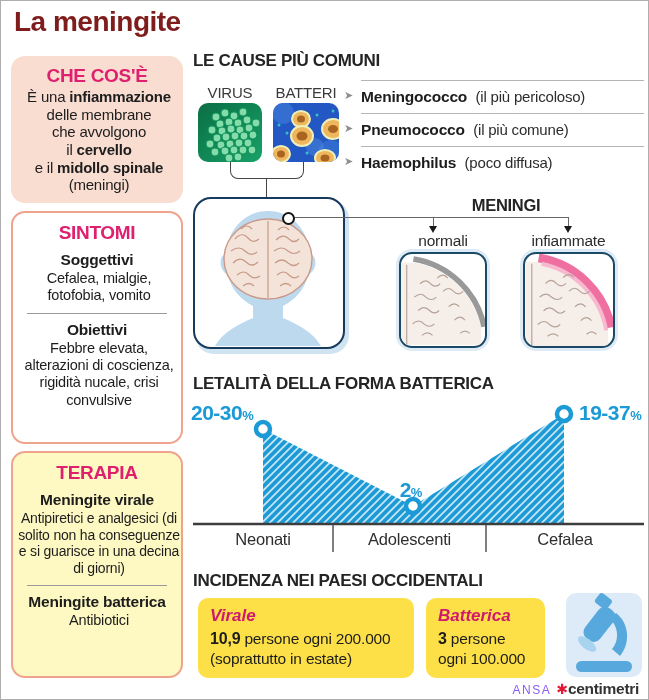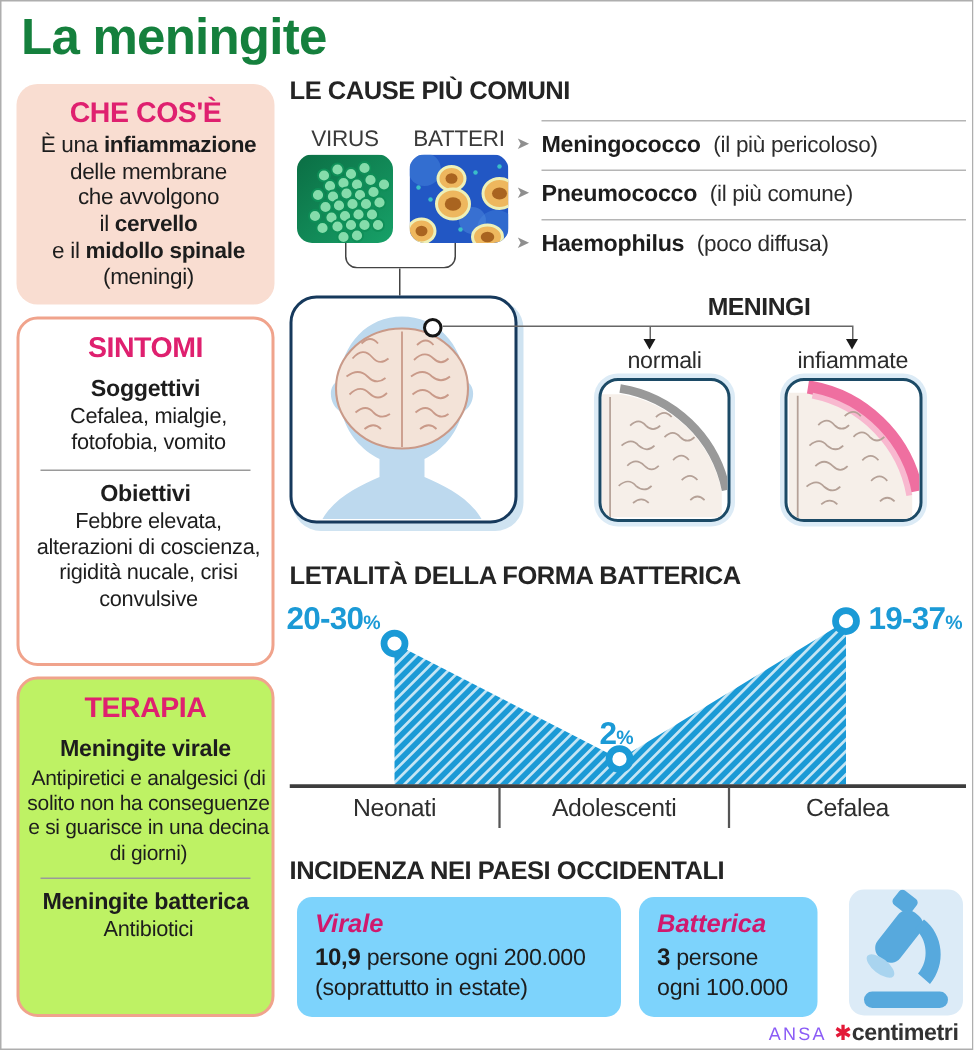--- a/index.html
+++ b/index.html
@@ -2,32 +2,32 @@
 <html><head>
 <meta charset="utf-8">
 <style>
   * { margin:0; padding:0; box-sizing:border-box; }
   body { font-family:"Liberation Sans","DejaVu Sans",sans-serif; background:#fff; }
   #canvas{ position:relative; width:649px; height:700px; background:#fff;
            border:1.5px solid #aeaeae; overflow:hidden; }
   .abs{ position:absolute; }
 
   
-  .page-title{ left:13px; top:5px; font-size:34px; font-weight:bold; letter-spacing:-.5px; color:#15803d; }
+  .page-title{ left:13px; top:5px; font-size:28px; font-weight:bold; letter-spacing:-.5px; color:#7f1d1d; }
 
   
   .side-box{ left:10px; width:172px; border-radius:14px; text-align:center; color:#1d1d1d; }
   .side-box .bx-head{ font-size:19px; font-weight:bold; color:#df206f; letter-spacing:-.3px; padding-top:9px; }
   .side-box .sub{ font-size:15.5px; font-weight:bold; margin-top:7px; letter-spacing:-.2px;}
   .side-box .body{ font-size:14.5px; line-height:1.18; letter-spacing:-.2px; padding:1px 1px 0 5px; }
   .divider{ height:1px; background:#9a9a9a; margin:9px 14px 2px 14px; }
   #what-box{ top:55px; height:147px; background:#f9ddd1; }
   #what-box .body{ font-size:15px; }
   #sintomi-box{ top:210px; height:233px; background:#fff; border:2px solid #f0a38c; }
-  #terapia-box{ top:450px; height:227px; background:#bef264; border:2px solid #f0a38c; }
+  #terapia-box{ top:450px; height:227px; background:#fef9c3; border:2px solid #f0a38c; }
 
   
   .sec-head{ font-size:17px; font-weight:bold; color:#242424; letter-spacing:-.3px; }
 
   
   .micro-label{ font-size:15px; color:#3a3a3a; text-align:center; letter-spacing:-.2px;}
   .micro-img{ border-radius:10px; overflow:hidden; }
   .bracket{ border-left:1.5px solid #444; border-right:1.5px solid #444; border-bottom:1.5px solid #444;
             border-bottom-left-radius:8px; border-bottom-right-radius:8px; }
   .stem{ border-left:1.5px solid #444; }
@@ -50,21 +50,21 @@
   .meningi-box{ top:251px; height:96px; background:#fff; border:2px solid #1c4a66; border-radius:13px;
                 box-shadow:0 0 0 3px #dcebf6; overflow:hidden; }
 
   
   .pt-label{ color:#1b9ad6; font-weight:bold; white-space:nowrap; }
   .pt-label .val{ font-size:21px; letter-spacing:-.5px; }
   .pt-label .unit{ font-size:13px; }
   .cat-label{ font-size:16.5px; color:#2e2e2e; text-align:center; letter-spacing:-.2px;}
 
   
-  .inc-box{ top:597px; height:80px; background:#7dd3fc; border-radius:10px; padding:8px 12px; color:#1d1d1d;}
+  .inc-box{ top:597px; height:80px; background:#fde047; border-radius:10px; padding:8px 12px; color:#1d1d1d;}
   .inc-title{ font-size:17px; font-weight:bold; font-style:italic; color:#d0196e; margin-bottom:3px; }
   .inc-line{ font-size:15.5px; line-height:1.25; letter-spacing:-.2px;}
   .inc-line b{ font-size:16px; }
   #microscope-box{ left:565px; top:592px; width:76px; height:84px; background:#dcebf7; border-radius:10px; }
 
   
   #footer{ right:9px; top:679px; white-space:nowrap; }
   #footer .agency{ font-size:12px; color:#8b5cf6; letter-spacing:1.5px; margin-right:5px; }
   #footer .mark{ font-size:14px; color:#e31837; font-weight:bold; }
   #footer .brand{ font-size:15.5px; font-weight:bold; color:#333; letter-spacing:-.3px; }

